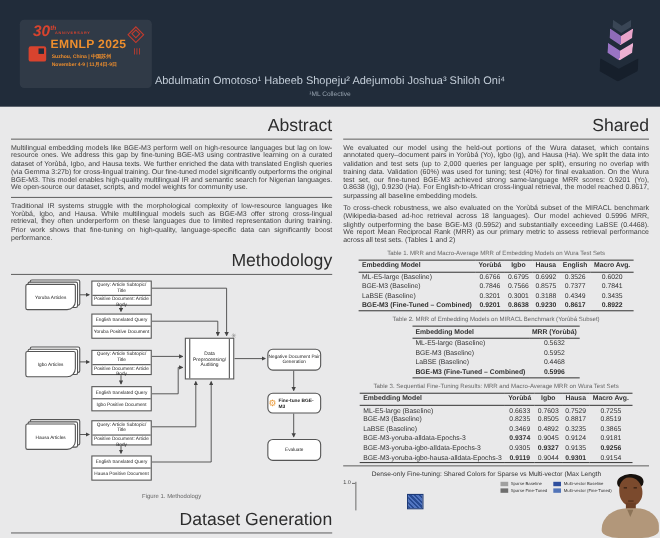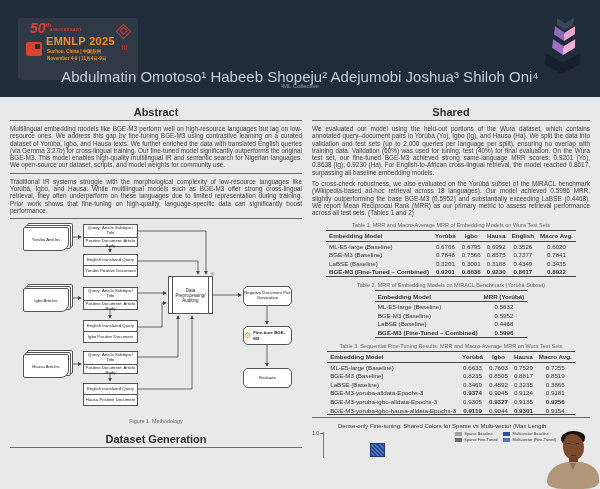--- a/index.html
+++ b/index.html
@@ -5,21 +5,21 @@
   * { margin:0; padding:0; box-sizing:border-box; }
   html,body { width:600px; height:489px; }
   body { font-family:"Liberation Sans", sans-serif; background:#e9e9ea; }
   #page { position:relative; width:600px; height:489px; overflow:hidden; background:#e9e9ea; }
 
   
   .header { position:absolute; left:0; top:0; width:600px; height:97px; background:#212c3a; }
   .title { position:absolute; left:120px; top:8px; width:360px; text-align:center;
            color:#eef2f6; font-size:16.5px; font-weight:bold; line-height:1.25; }
   .authors { position:absolute; left:60px; top:68px; width:480px; text-align:center;
-             color:#c3cdd8; font-size:15px; }
+             color:#c3cdd8; font-size:10px; }
   .affil { position:absolute; left:60px; top:83px; width:480px; text-align:center;
            color:#95a1ae; font-size:6px; }
 
   
   .emnlp { position:absolute; left:18px; top:18px; width:120px; height:62px;
            background:rgba(255,255,255,0.07); border-radius:4px; }
   .e30 { position:absolute; left:12px; top:2px; color:#d8432e; font-size:14px; font-weight:bold; font-style:italic; }
   .e30 sup { font-size:6px; }
   .eanniv { position:absolute; left:32px; top:10px; color:#d8432e; font-size:3.4px; letter-spacing:0.7px; font-weight:bold; }
   .earch { position:absolute; left:8px; top:24px; width:16px; height:14px; background:#d8432e; border-radius:2px; }
@@ -36,21 +36,21 @@
   .chev { position:absolute; clip-path:polygon(0 0,50% 45%,100% 0,100% 55%,50% 100%,0 55%); }
   .c0 { left:15px; top:0;  width:17px; height:12px; background:#3a4656; }
   .c1 { left:13px; top:8px;  width:21px; height:15px; background:linear-gradient(90deg,#8f6cb8 50%,#e9a4ca 50%); }
   .c2 { left:12px; top:21px; width:23px; height:16px; background:linear-gradient(90deg,#9a74c4 50%,#eeb0d2 50%); }
   .c3 { left:6px;  top:35px; width:35px; height:21px; background:#161f2b; }
 
   
   .colL { position:absolute; left:10px;  top:97px; width:292px; }
   .colR { position:absolute; left:312px; top:97px; width:278px; }
 
-  .sec-h { font-size:11px; font-weight:bold; text-align:center; color:#2d2d2d; margin-top:9px; }
+  .sec-h { font-size:16px; font-weight:normal; text-align:right; color:#2d2d2d; margin-top:9px; }
   .rule { border:none; border-top:1px solid #6a6a6a; margin:2px 0 4px; }
   .para { font-size:6.4px; line-height:1.14; text-align:justify; color:#3e3e3e; margin-bottom:4px; }
 
   
   .tcap { font-size:5.5px; color:#666; text-align:center; margin:5px 0 2px; }
   table { border-collapse:collapse; margin:0 auto; color:#333; }
   table.t { font-size:6.2px; }
   .t thead th { font-weight:bold; text-align:left; border-top:1.2px solid #444; border-bottom:0.9px solid #444; padding:1.6px 3px; white-space:nowrap; }
   .t thead th.num { text-align:center; }
   .t td { padding:0.8px 3px; white-space:nowrap; }
@@ -111,21 +111,21 @@
   .p-body::before { content:""; position:absolute; left:23px; top:1px; width:6px; height:7px; background:#8c7357;
                     clip-path:polygon(0 0,100% 0,50% 100%); }
 </style>
 </head>
 <body>
 
 <div id="page">
 
   <div class="header">
     <div class="emnlp">
-      <div class="e30"><span>50</span><sup>th</sup></div>
+      <div class="e30"><span>30</span><sup>th</sup></div>
       <div class="eanniv">ANNIVERSARY</div>
       <div class="earch"></div>
       <div class="ename">EMNLP 2025</div>
       <div class="eloc">Suzhou, China | 中国苏州</div>
       <div class="edate">November 4-9 | 11月4日-9日</div>
       <div class="eknot"></div>
       <div class="etassel">|||</div>
     </div>
 
     <div class="authors">Abdulmatin Omotoso¹ Habeeb Shopeju² Adejumobi Joshua³ Shiloh Oni⁴</div>
@@ -140,20 +140,21 @@
   </div>
 
   <div class="colL">
     <div class="sec-h">Abstract</div>
     <hr class="rule">
     <p class="para">Multilingual embedding models like BGE-M3 perform well on high-resource languages but lag on low-resource ones. We address this gap by fine-tuning BGE-M3 using contrastive learning on a curated dataset of Yorùbá, Igbo, and Hausa texts. We further enriched the data with translated English queries (via Gemma 3:27b) for cross-lingual training. Our fine-tuned model significantly outperforms the original BGE-M3. This model enables high-quality multilingual IR and semantic search for Nigerian languages. We open-source our dataset, scripts, and model weights for community use.</p>
 
     <hr class="rule">
     <p class="para">Traditional IR systems struggle with the morphological complexity of low-resource languages like Yorùbá, Igbo, and Hausa. While multilingual models such as BGE-M3 offer strong cross-lingual retrieval, they often underperform on these languages due to limited representation during training. Prior work shows that fine-tuning on high-quality, language-specific data can significantly boost performance.</p>
 
+    <div class="sec-h">Methodology</div>
     <hr class="rule">
 
     <div class="flow">
       <svg width="292" height="192">
         <defs>
           <marker id="ah" markerWidth="5" markerHeight="5" refX="4" refY="2.5" orient="auto">
             <path d="M0,0 L5,2.5 L0,5 z" fill="#444"></path>
           </marker>
         </defs>
         <g stroke="#444" stroke-width="0.8" fill="none">

